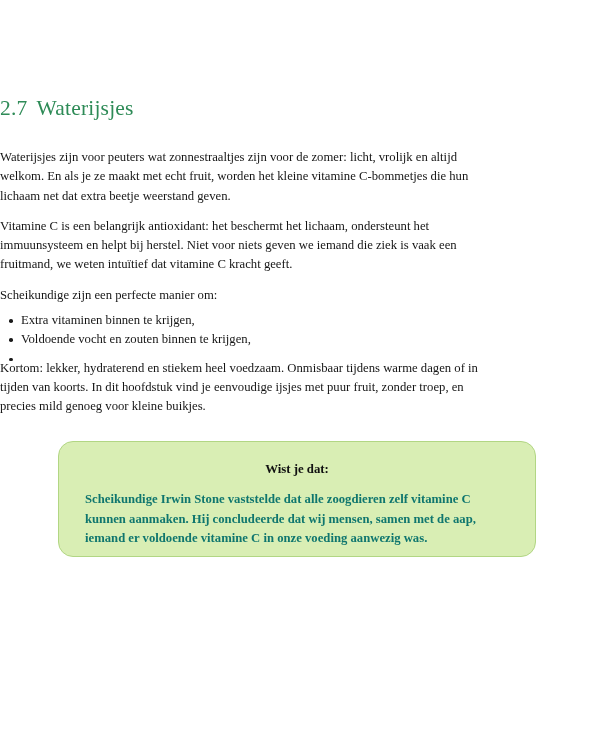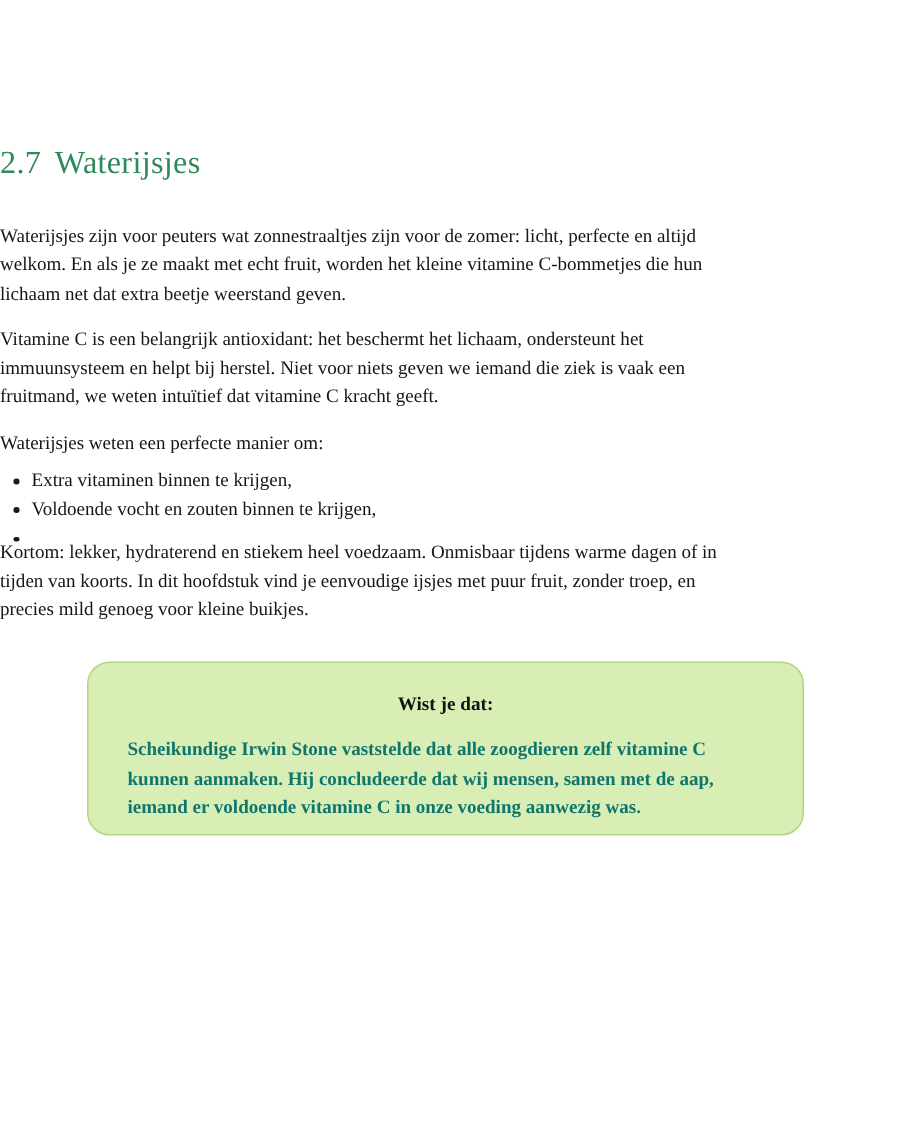--- a/index.html
+++ b/index.html
@@ -118,25 +118,25 @@
 </style>
 </head>
 <body>
 
 <div class="page">
 
   <h1 class="chapter-heading"><span class="heading-num">2.7</span><span class="heading-text">Waterijsjes</span></h1>
 
   <div class="body-flow">
 
-    <p class="para">Waterijsjes zijn voor peuters wat zonnestraaltjes zijn voor de zomer: licht, perfecte en altijd welkom. En als je ze maakt met echt fruit, worden het kleine vitamine C-bommetjes die hun lichaam net dat extra beetje weerstand geven.</p>
+    <p class="para">Waterijsjes zijn voor peuters wat zonnestraaltjes zijn voor de zomer: licht, vrolijk en altijd welkom. En als je ze maakt met echt fruit, worden het kleine vitamine C-bommetjes die hun lichaam net dat extra beetje weerstand geven.</p>
 
     <p class="para">Vitamine C is een belangrijk antioxidant: het beschermt het lichaam, ondersteunt het immuunsysteem en helpt bij herstel. Niet voor niets geven we iemand die ziek is vaak een fruitmand, we weten intuïtief dat vitamine C kracht geeft.</p>
 
-    <p class="intro-line">Waterijsjes weten een perfecte manier om:</p>
+    <p class="intro-line">Scheikundige zijn een perfecte manier om:</p>
 
     <ul class="bullets">
       <li><span class="bullet-dot"></span><span>Extra vitaminen binnen te krijgen,</span></li>
       <li><span class="bullet-dot"></span><span>Voldoende vocht en zouten binnen te krijgen,</span></li>
       <li><span class="bullet-dot"></span></li>
     </ul>
 
     <p class="para">Kortom: lekker, hydraterend en stiekem heel voedzaam. Onmisbaar tijdens warme dagen of in tijden van koorts. In dit hoofdstuk vind je eenvoudige ijsjes met puur fruit, zonder troep, en precies mild genoeg voor kleine buikjes.</p>
 
   </div>

